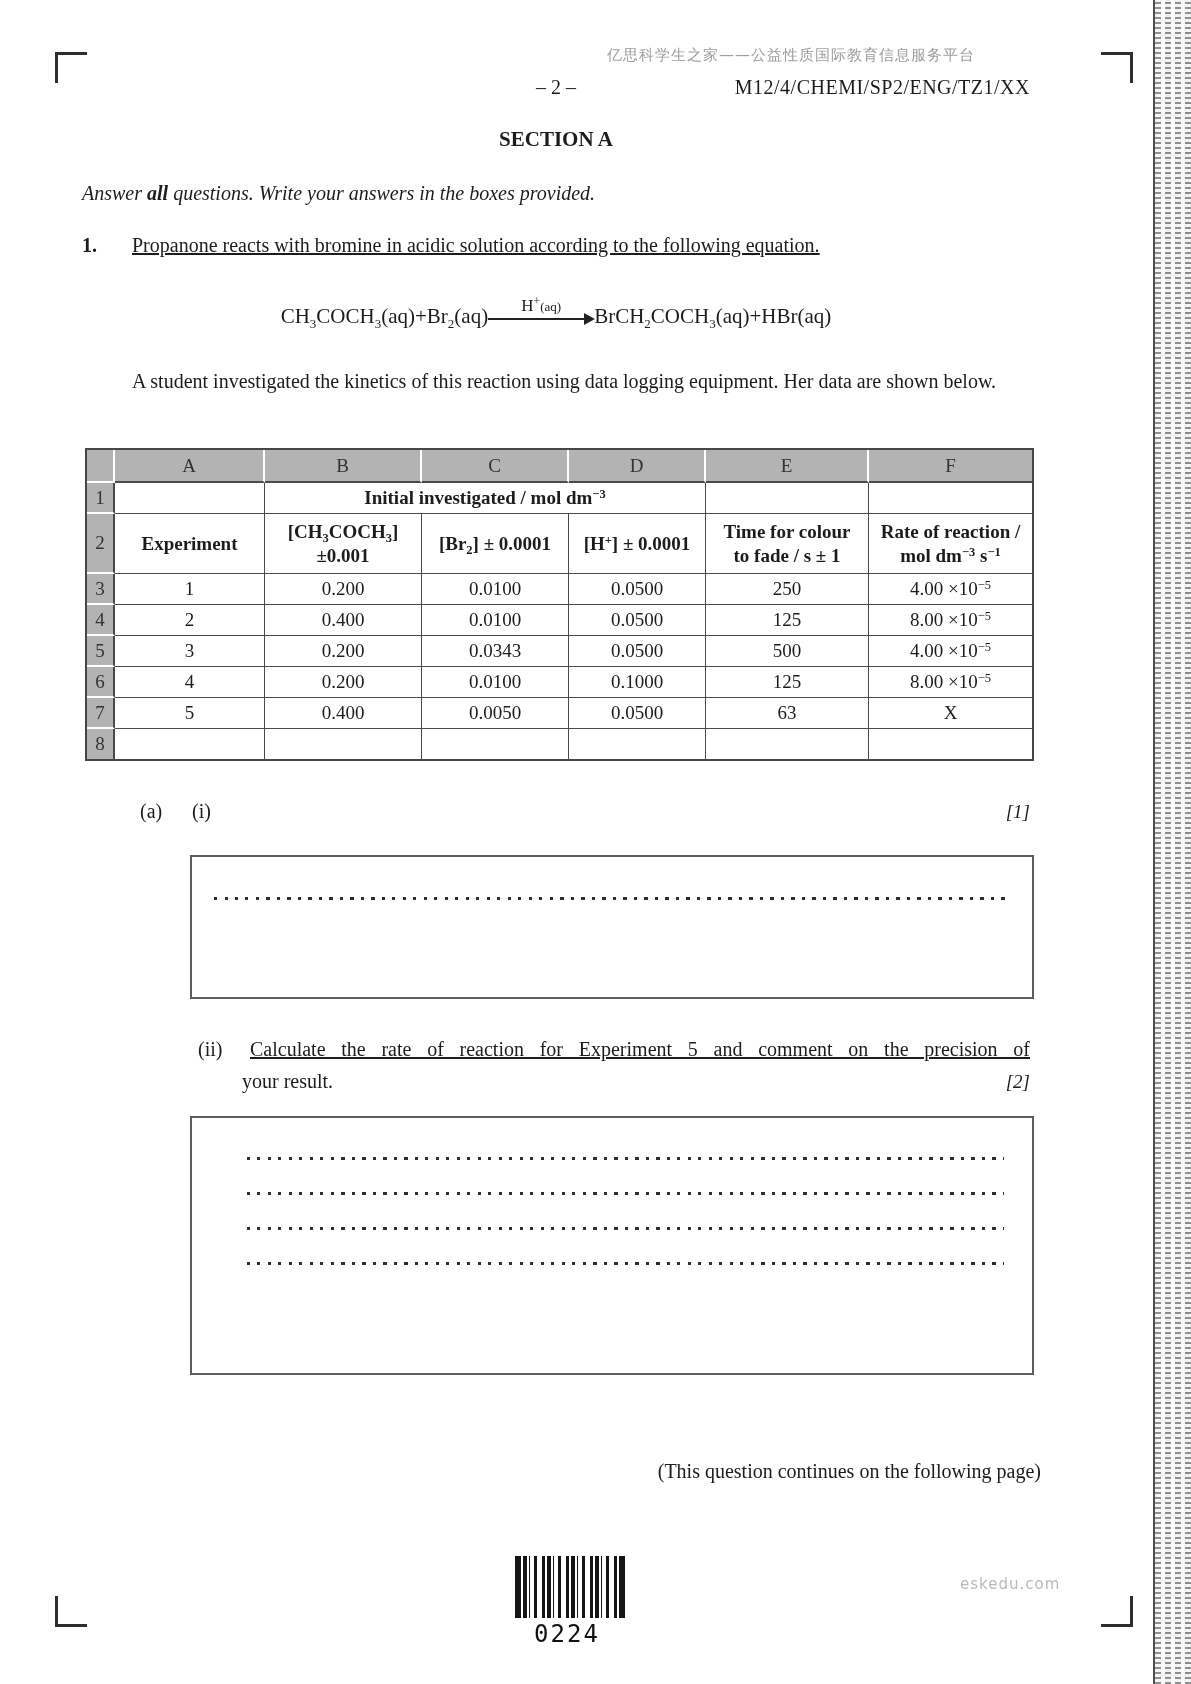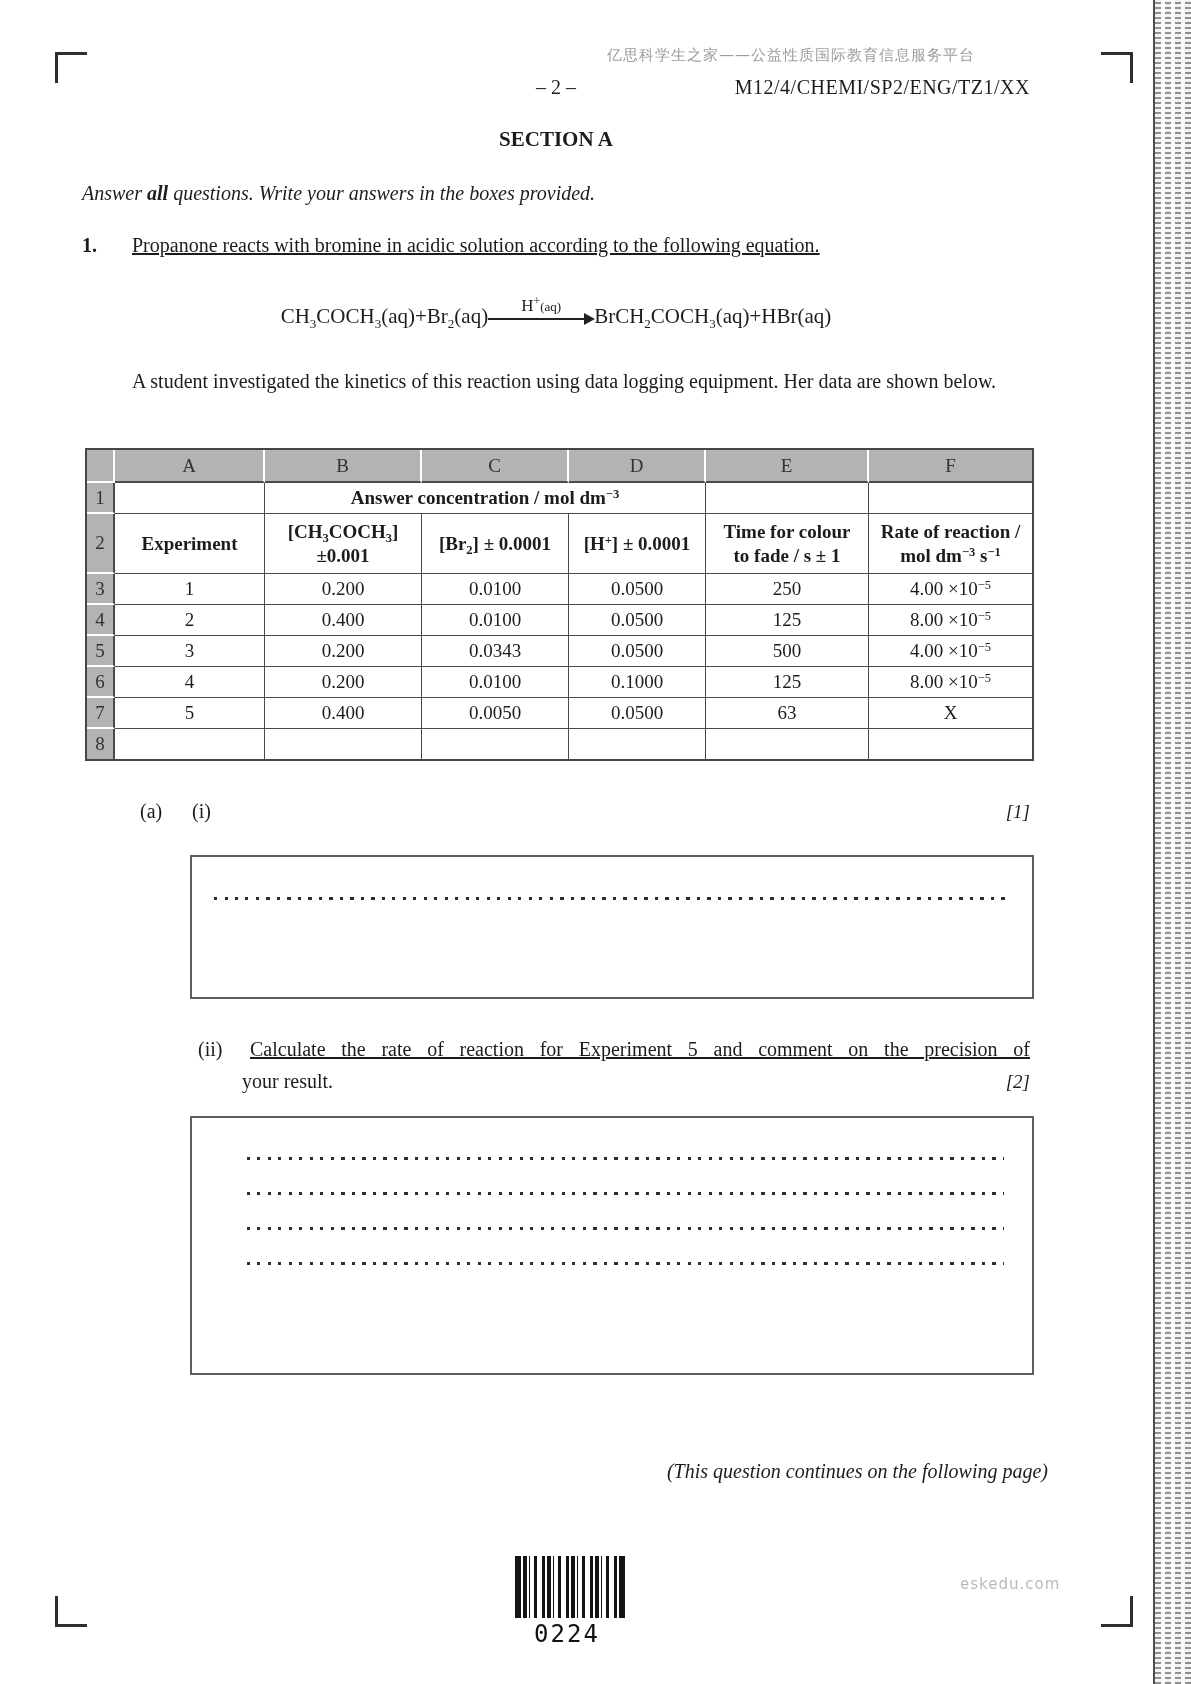--- a/index.html
+++ b/index.html
@@ -63,21 +63,21 @@
   .fs20{font-size:20px;}
   .mark-label{font-style:italic;font-size:19px;}
   .jlast{text-align:justify;text-align-last:justify;}
 
   .ansbox{border:2px solid #5d5d5d;background:#fff;}
   .box1{left:190px;top:855px;width:840px;height:140px;}
   .box2{left:190px;top:1116px;width:840px;height:255px;}
   .dots{position:absolute;height:3px;
         background-image:repeating-linear-gradient(90deg,#2e2e2e 0 3px,rgba(0,0,0,0) 3px 10.5px);}
 
-  .continues{top:1460px;right:143px;font-style:italic;font-size:20px;}
+  .continues{top:1460px;right:150px;font-size:20px;}
 
   .barcode{left:515px;top:1556px;width:104px;height:62px;
       background-image:repeating-linear-gradient(90deg,
         #151515 0 3px,#fff 3px 5px,#151515 5px 9px,#fff 9px 11px,
         #151515 11px 12px,#fff 12px 16px,#151515 16px 19px,#fff 19px 24px);
       border-left:3px solid #151515;border-right:3px solid #151515;}
   .bc-num{left:503px;top:1620px;width:128px;text-align:center;
       font-family:"DejaVu Sans Mono","Liberation Mono",monospace;font-size:24px;letter-spacing:2px;color:#111;}
   .watermark{left:960px;top:1575px;font-family:"DejaVu Sans","Liberation Sans",sans-serif;
       font-size:15px;color:#b9b9b9;letter-spacing:1px;}
@@ -125,21 +125,21 @@
         <td class="g">A</td>
         <td class="g">B</td>
         <td class="g">C</td>
         <td class="g">D</td>
         <td class="g">E</td>
         <td class="g lastcol">F</td>
       </tr>
       <tr style="height:31px">
         <td class="g rn">1</td>
         <td class="d"></td>
-        <td class="d th" colspan="3"><span>Answer concentration / mol dm</span><sup>−3</sup></td>
+        <td class="d th" colspan="3"><span>Initial investigated / mol dm</span><sup>−3</sup></td>
         <td class="d"></td>
         <td class="d lastcol"></td>
       </tr>
       <tr style="height:60px">
         <td class="g rn">2</td>
         <td class="d th">Experiment</td>
         <td class="d th"><span>[CH</span><sub>3</sub><span>COCH</span><sub>3</sub><span>]</span><br><span>±0.001</span></td>
         <td class="d th"><span>[Br</span><sub>2</sub><span>] ± 0.0001</span></td>
         <td class="d th"><span>[H</span><sup>+</sup><span>] ± 0.0001</span></td>
         <td class="d th"><span>Time for colour</span><br><span>to fade / s ± 1</span></td>

